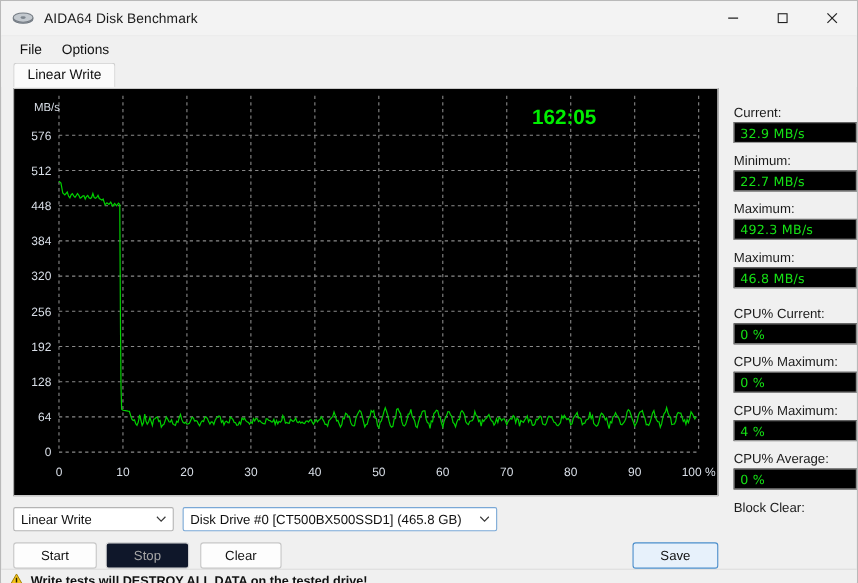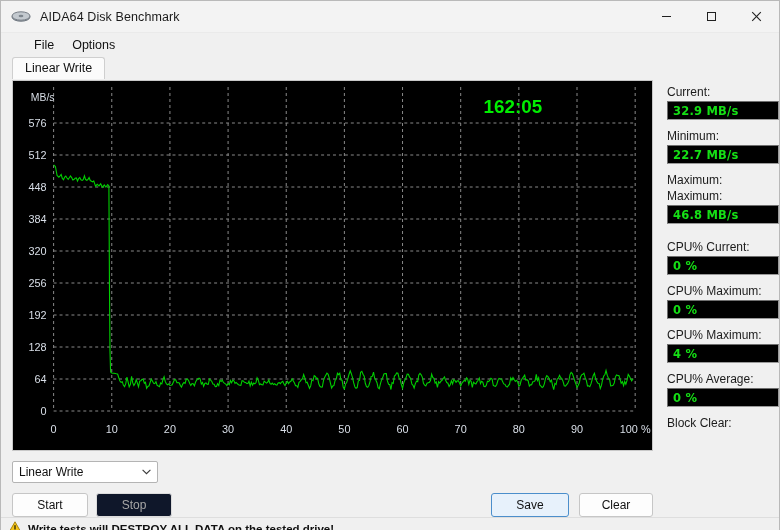--- a/index.html
+++ b/index.html
@@ -17,35 +17,35 @@
   .titlebar{
     height:31px;flex:0 0 31px;background:#f3f3f3;
     display:flex;align-items:center;position:relative;
     border-bottom:1px solid #eaeaea;
   }
   .app-icon{width:22px;height:18px;margin-left:9px;margin-right:8px;position:relative;flex:0 0 auto;}
   .title-text{font-size:12.5px;color:#1b1b1b;letter-spacing:.1px;}
   .win-btns{margin-left:auto;display:flex;height:31px;}
   .win-btn{width:45px;height:31px;display:flex;align-items:center;justify-content:center;}
   
-  .menubar{height:24px;flex:0 0 24px;display:flex;align-items:center;padding-left:24px;background:#f0f0f0;}
+  .menubar{height:24px;flex:0 0 24px;display:flex;align-items:center;padding-left:8px;background:#f0f0f0;}
   .menu-item{padding:3px 9px;font-size:12.5px;color:#111;}
   
   .tabstrip{height:22px;flex:0 0 22px;position:relative;padding-left:11px;background:#f0f0f0;}
   .tab{
     position:absolute;left:11px;top:0;height:22px;box-sizing:border-box;
     padding:3px 12px 0 12px;background:#fbfbfb;
     border:1px solid #cfcfcf;border-bottom:none;
     border-top-left-radius:3px;border-top-right-radius:3px;
     font-size:12.5px;color:#111;
   }
   
   .body{flex:1 1 auto;display:flex;position:relative;}
   .left-pane{width:658px;flex:0 0 658px;position:relative;display:flex;flex-direction:column;}
-  .right-pane{flex:1 1 auto;position:relative;padding:6px 0 0 8px;box-sizing:border-box;}
+  .right-pane{flex:1 1 auto;position:relative;padding:6px 0 0 8px;box-sizing:border-box;margin-top:10px;}
   
   .chart-frame{
     margin:1px 6px 0 11px;height:371px;background:#000;
     border:1px solid #c8c8c8;box-sizing:border-box;position:relative;
   }
   .chart-svg{display:block;width:100%;height:100%;}
   
   .controls{padding:10px 6px 0 11px;}
   .row1{display:flex;align-items:center;}
   .combo{
@@ -66,21 +66,21 @@
   .btn.start{width:76px;}
   .btn.stop{width:76px;margin-left:8px;color:#a6a6a6;background:#0f172a;border-color:#dcdcdc;}
   .btn.save{width:78px;background:#e7f1fb;border:1px solid #4b8ecb;margin-left:auto;}
   .btn.clear{width:74px;margin-left:10px;}
   
   .ro-label{font-size:12px;color:#1b1b1b;margin-bottom:2px;}
   .ro-box{
     height:19px;background:#000;box-sizing:border-box;
     border:1px solid #9a9a9a;border-top-color:#6e6e6e;border-left-color:#6e6e6e;
     display:flex;align-items:center;padding-left:5px;
-    font-family:"DejaVu Sans",sans-serif;font-size:11.5px;font-weight:bold;
+    font-family:"DejaVu Sans",sans-serif;font-size:11.5px;font-weight:normal;
     color:#15e015;margin-bottom:9px;letter-spacing:.2px;
   }
   .ro-gap{height:7px;}
   
   .warnbar{
     height:21px;flex:0 0 21px;display:flex;align-items:center;
     padding-left:7px;background:#f0f0f0;border-top:1px solid #dedede;
   }
   .warn-text{font-size:11.5px;font-weight:bold;color:#101010;margin-left:6px;}
 </style>
@@ -191,38 +191,47 @@
       <div class="controls">
         <div class="row1">
           <div class="combo mode">
             <span class="val">Linear Write</span>
             <span class="caret">
               <svg width="9" height="6" viewBox="0 0 9 6">
                   <polyline points="0.6,0.8 4.5,4.7 8.4,0.8" fill="none" stroke="#3a3a3a" stroke-width="1.1"></polyline>
                 </svg>
             </span>
           </div>
+          <div class="combo drive">
+            <span class="val">Disk Drive #0  [CT500BX500SSD1]  (465.8 GB)</span>
+            <span class="caret">
+              <svg width="9" height="6" viewBox="0 0 9 6">
+                  <polyline points="0.6,0.8 4.5,4.7 8.4,0.8" fill="none" stroke="#3a3a3a" stroke-width="1.1"></polyline>
+                </svg>
+            </span>
+          </div>
         </div>
         <div class="row2">
           <div class="btn start">Start</div>
           <div class="btn stop">Stop</div>
+          <div class="btn clear">Clear</div>
           <div class="btn save">Save</div>
-          <div class="btn clear">Clear</div>
         </div>
       </div>
 
     </div>
 
     <div class="right-pane">
       <div id="stats-host">
           <div class="ro-label">Current:</div>
           <div class="ro-box">32.9 MB/s</div>
           <div class="ro-label">Minimum:</div>
           <div class="ro-box">22.7 MB/s</div>
           <div class="ro-label">Maximum:</div>
+          <div class="ro-box">492.3 MB/s</div>
           <div class="ro-label">Maximum:</div>
           <div class="ro-box">46.8 MB/s</div>
           <div class="ro-gap"></div>
           <div class="ro-label">CPU% Current:</div>
           <div class="ro-box">0 %</div>
           <div class="ro-label">CPU% Maximum:</div>
           <div class="ro-box">0 %</div>
           <div class="ro-label">CPU% Maximum:</div>
           <div class="ro-box">4 %</div>
           <div class="ro-label">CPU% Average:</div>

